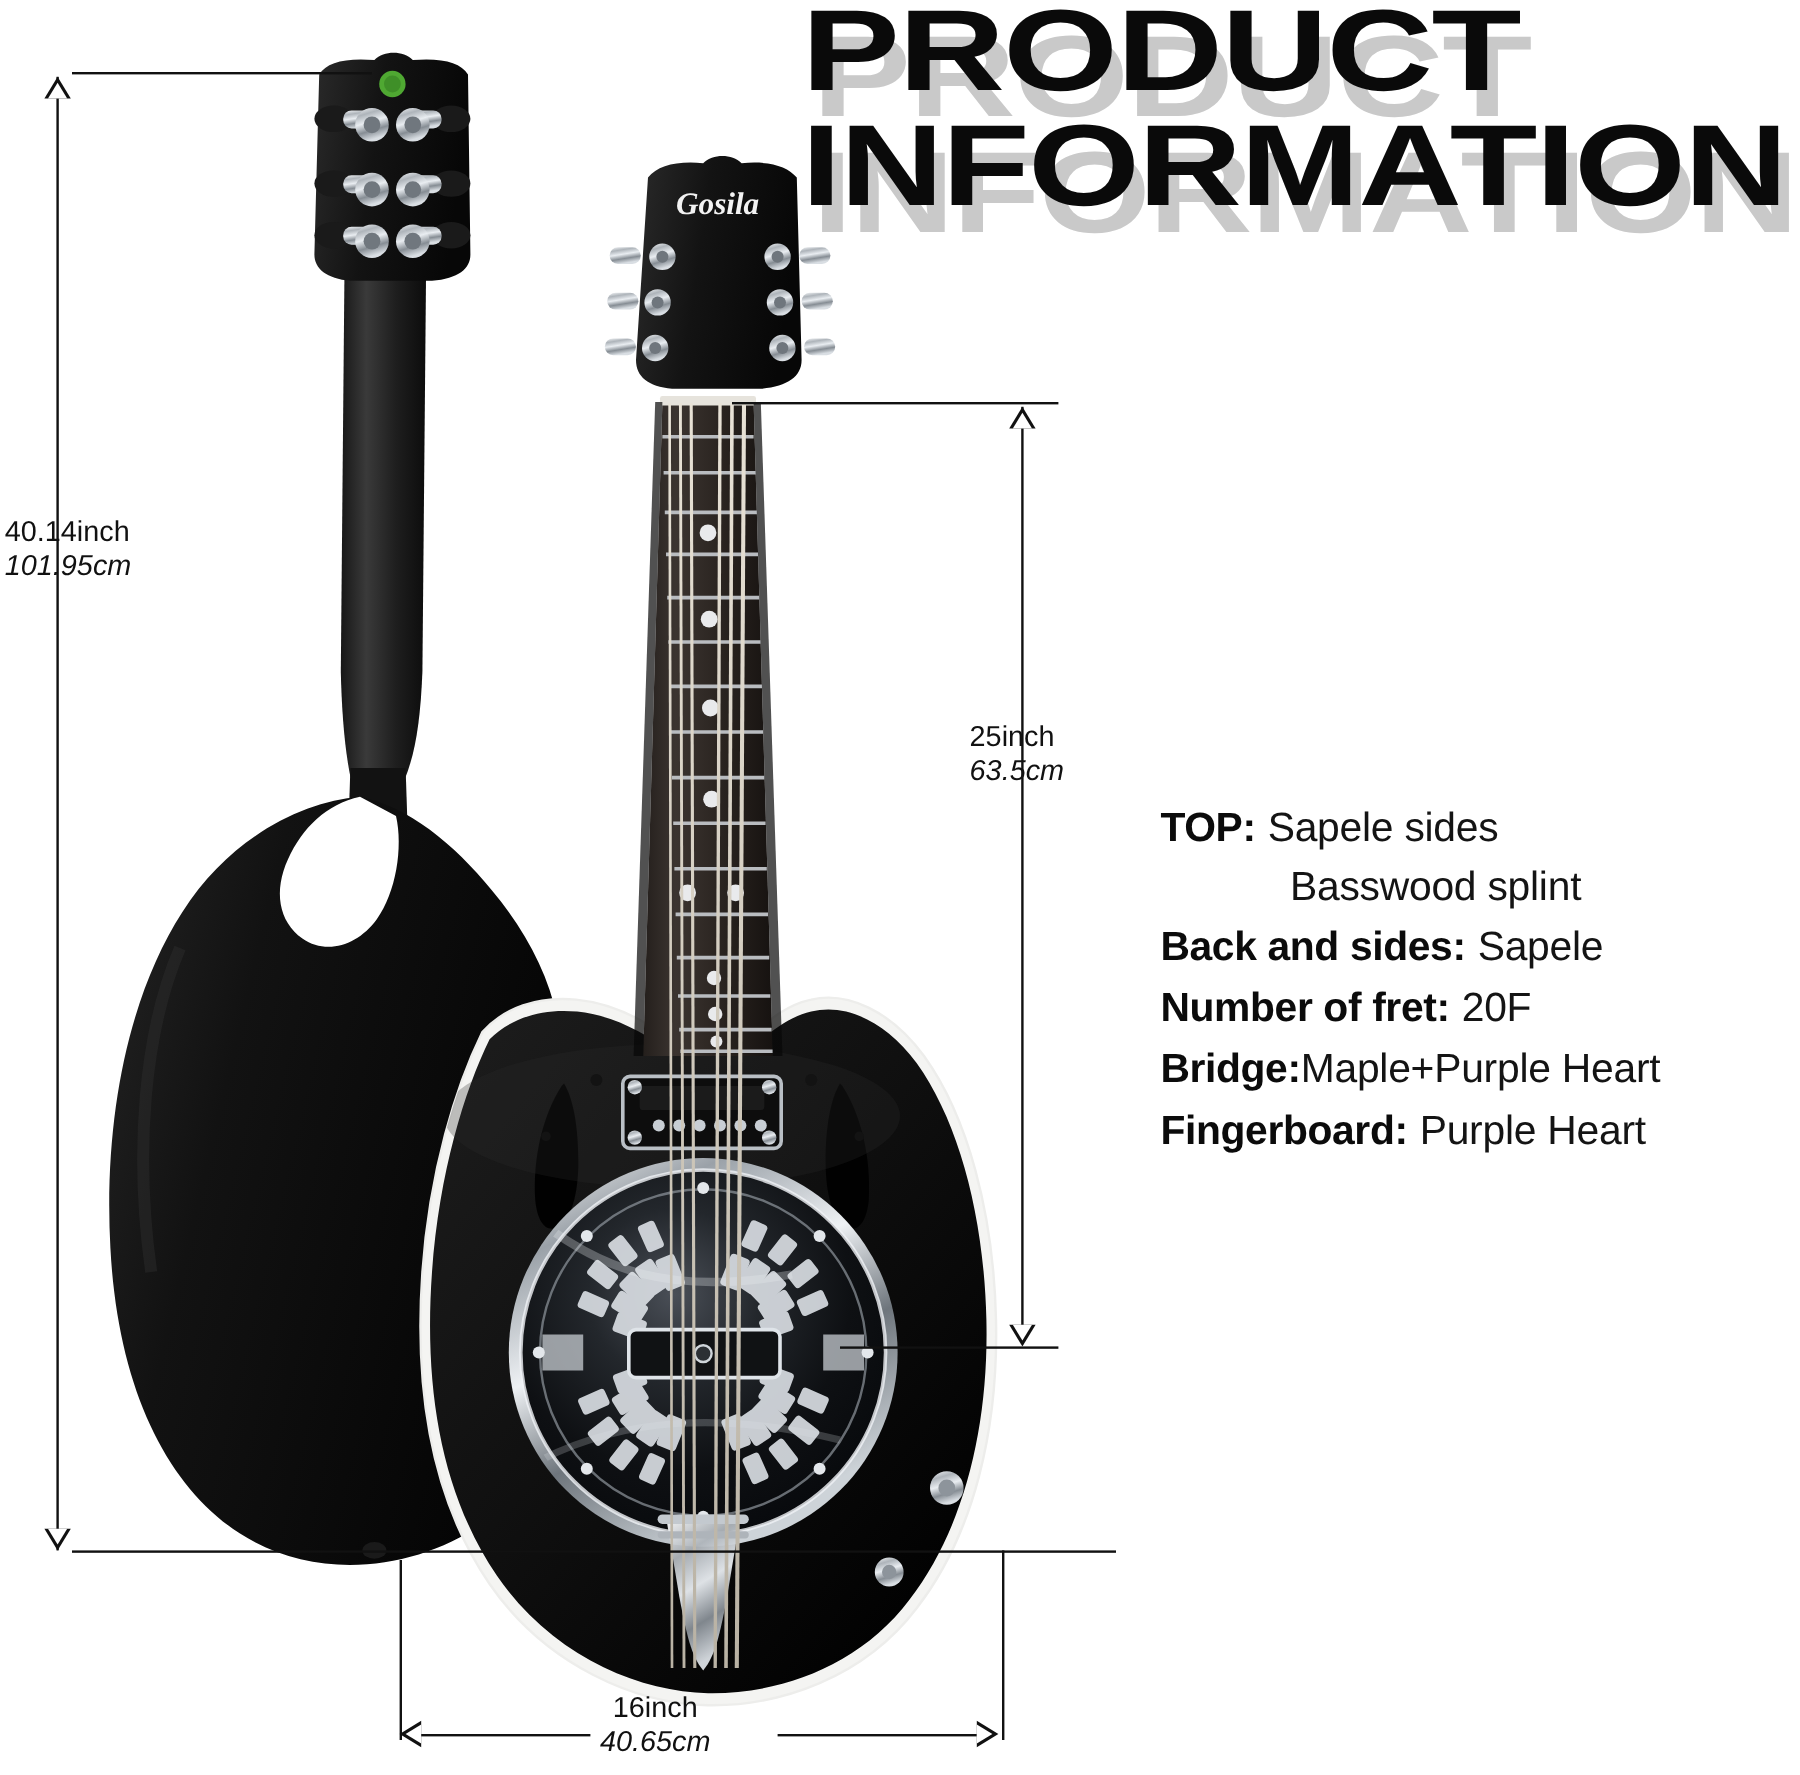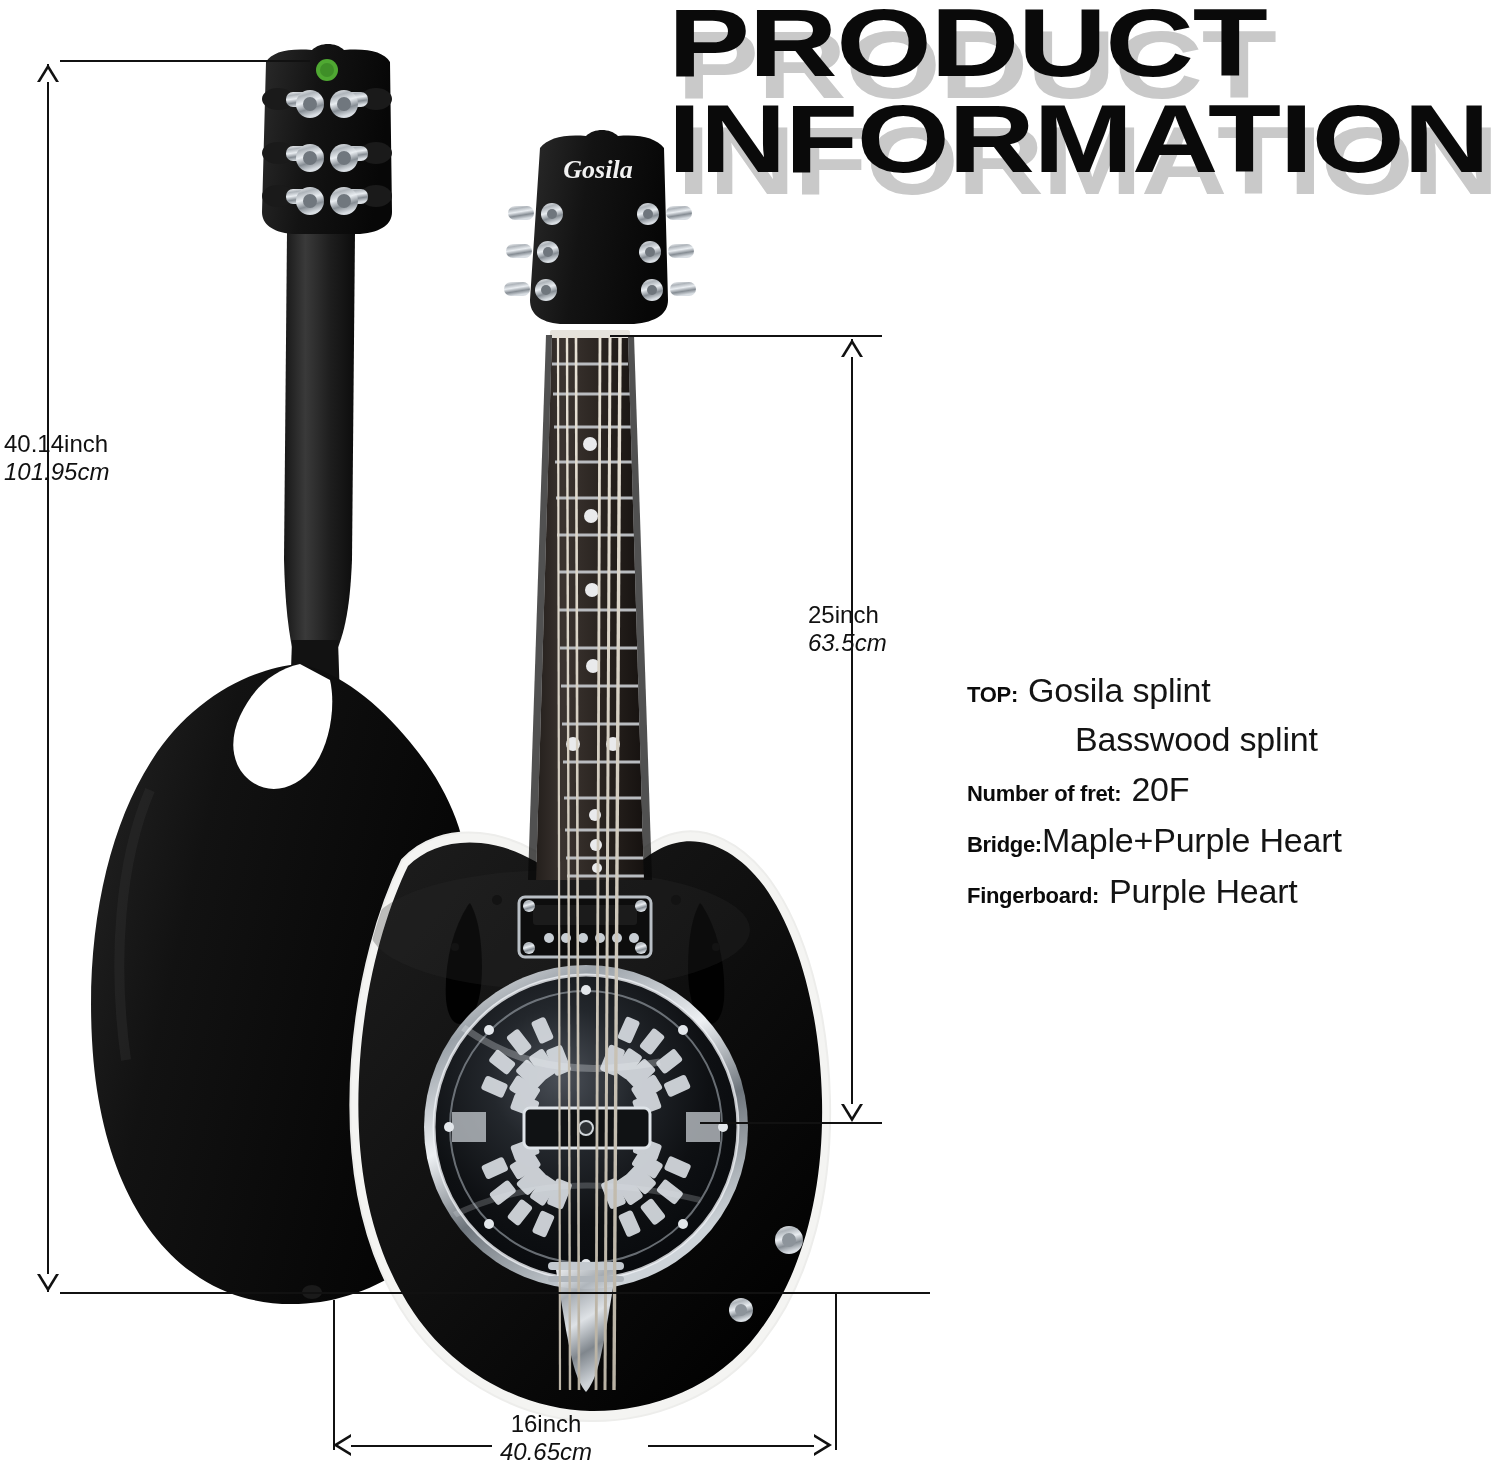--- a/index.html
+++ b/index.html
@@ -58,21 +58,21 @@
     width: 520px;
   }
   .spec-row {
     display: block;
     white-space: nowrap;
     margin-bottom: 14px;
     line-height: 1.08;
   }
   .spec-label {
     font-weight: 700;
-    font-size: 22px;
+    font-size: 34px;
     color: #0b0b0b;
     letter-spacing: -0.3px;
   }
   .spec-value {
     font-weight: 300;
     font-size: 34px;
     color: #141414;
     letter-spacing: -0.2px;
   }
   .spec-row.indented {
@@ -704,27 +704,30 @@
     <div class="arrow arrow-right" style="left:814px; top:1434px;"></div>
     <div class="dim-text" style="left:500px; top:1410px; text-align:center;">
       <span>16inch</span>
       <span class="l2">40.65cm</span>
     </div>
   </div>
 
   <div class="spec-list">
 
     <div class="spec-row">
-      <span class="spec-label">TOP:</span><span class="gap-s"></span><span class="spec-value">Gosila splint</span>
+      <span class="spec-label">TOP:</span><span class="gap-s"></span><span class="spec-value">Sapele sides</span>
     </div>
 
     <div class="spec-row indented">
       <span class="spec-value">Basswood splint</span>
     </div>
 
+    <div class="spec-row">
+      <span class="spec-label">Back and sides:</span><span class="gap-s"></span><span class="spec-value">Sapele</span>
+    </div>
 
 
     <div class="spec-row">
       <span class="spec-label">Number of fret:</span><span class="gap-s"></span><span class="spec-value">20F</span>
     </div>
 
     <div class="spec-row">
       <span class="spec-label">Bridge:</span><span class="gap-n"></span><span class="spec-value">Maple+Purple Heart</span>
     </div>
 

